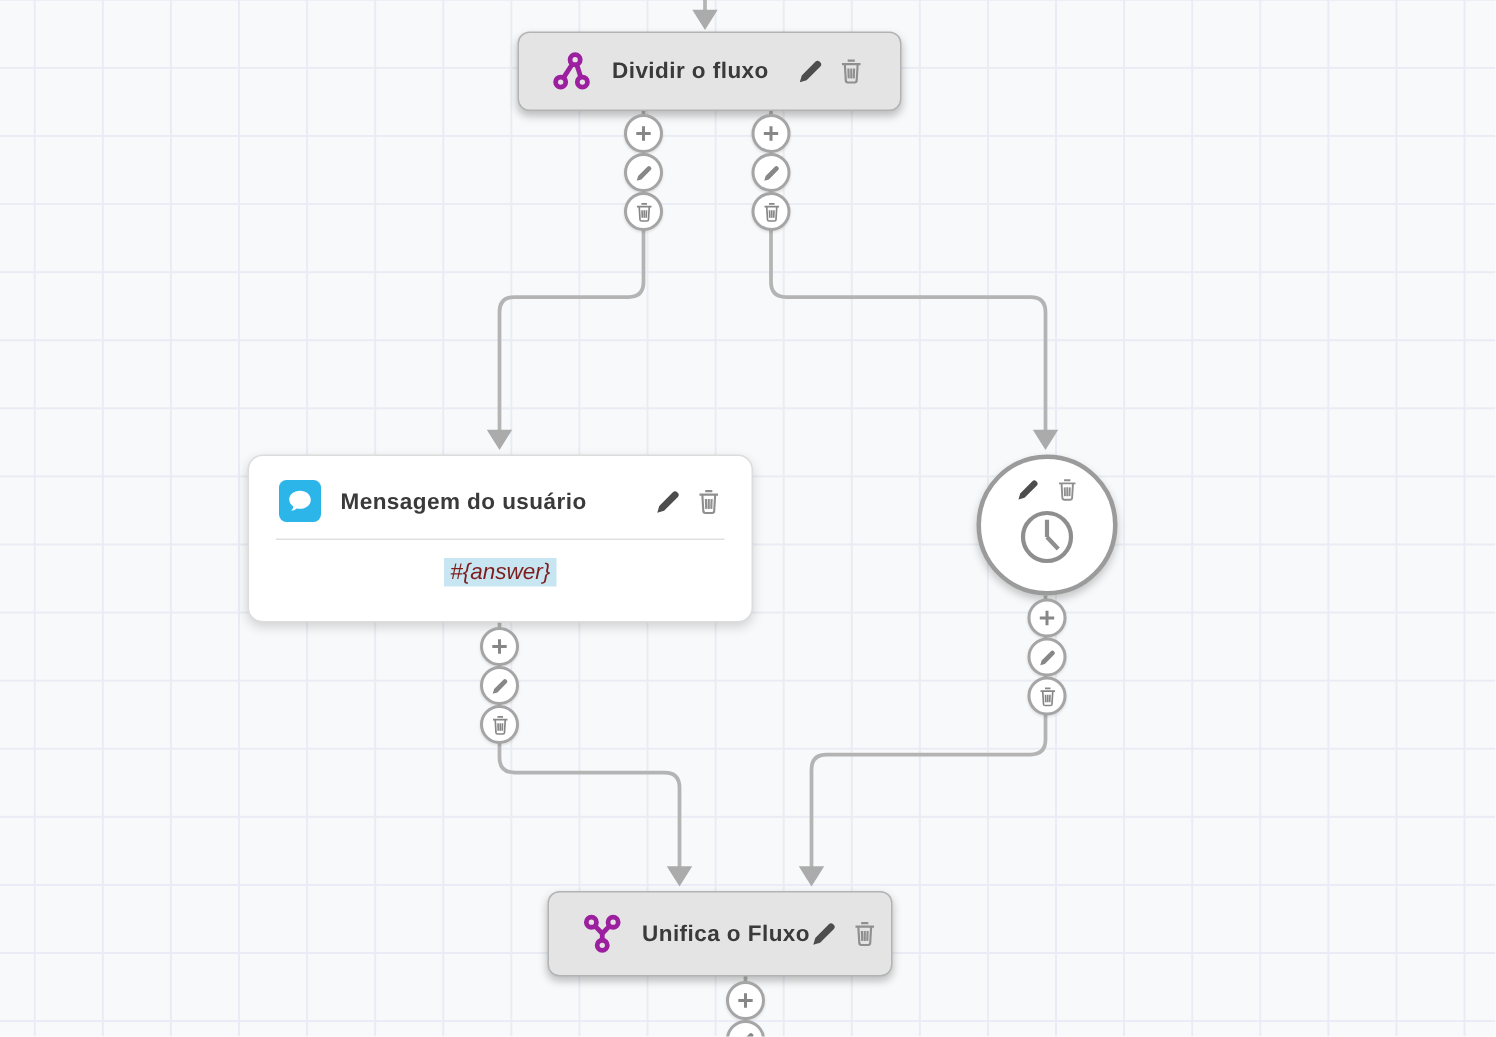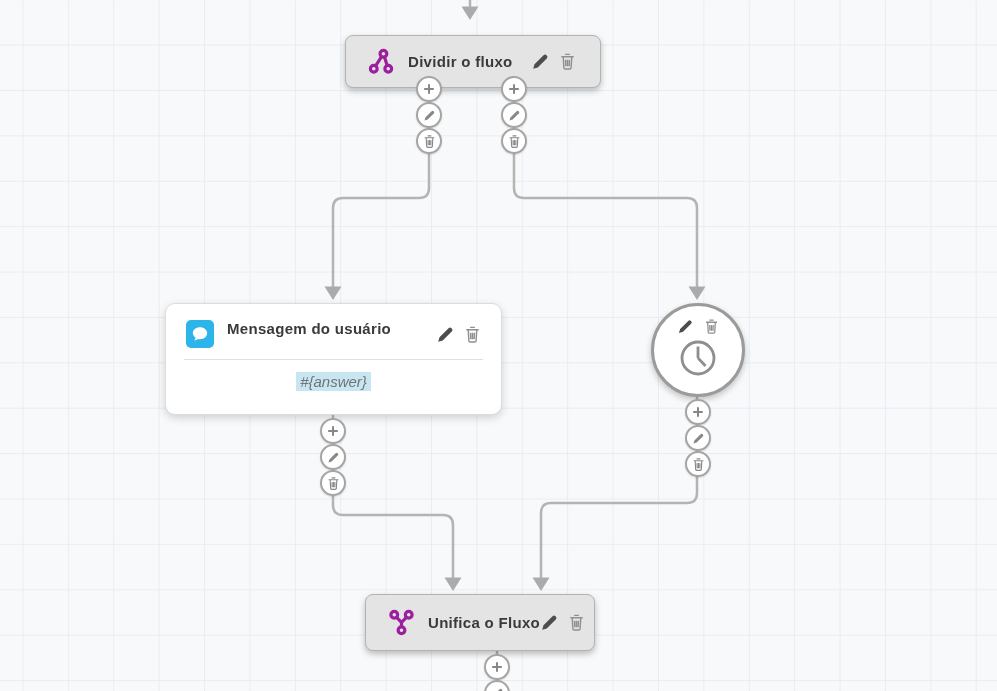--- a/index.html
+++ b/index.html
@@ -38,29 +38,29 @@
   }
   .node-actions{margin-left:auto;display:flex;align-items:center;gap:9px;}
   .icon-btn{background:none;border:none;padding:0;margin:0;cursor:pointer;display:flex;align-items:center;}
 
   .card{
     position:absolute;left:165px;top:303px;width:337px;height:112px;
     box-sizing:border-box;background:#fff;
     border:1px solid #dcdcdc;border-radius:10px;
     box-shadow:0 3px 8px rgba(0,0,0,.16);
   }
-  .card-header{display:flex;padding:16px 20px 0 20px;}
+  .card-header{display:flex;align-items:center;padding:16px 20px 0 20px;}
   .bubble-box{
     width:28px;height:28px;border-radius:5px;background:#2cb5e8;
     display:flex;align-items:center;justify-content:center;flex:none;
   }
   .card-divider{margin:11px 18px 0 18px;border-top:1px solid #e0e0e0;}
   .card-body{display:flex;align-items:center;justify-content:center;height:43px;}
   .variable-chip{
-    font-style:italic;font-size:15px;color:#737373;
+    font-style:italic;font-size:15px;color:#7f1d1d;
     background:#c7e6f2;padding:1px 4px;
   }
 
   .circle-node{
     position:absolute;left:651px;top:303px;width:94px;height:94px;
     box-sizing:border-box;background:#fff;
     border:3.5px solid #9b9b9b;border-radius:50%;
     box-shadow:0 3px 6px rgba(0,0,0,.22);
     display:flex;flex-direction:column;align-items:center;
   }
@@ -89,21 +89,21 @@
     <polygon points="324.5,286.5 341.5,286.5 333,300"></polygon>
     <path d="M514 74 L514 188 Q514 198 524 198 L687 198 Q697 198 697 208 L697 288"></path>
     <polygon points="688.5,286.5 705.5,286.5 697,300"></polygon>
     <path d="M333 415 L333 505 Q333 515 343 515 L443 515 Q453 515 453 525 L453 579"></path>
     <polygon points="444.5,577.5 461.5,577.5 453,591"></polygon>
     <path d="M697 397 L697 493 Q697 503 687 503 L551 503 Q541 503 541 513 L541 579"></path>
     <polygon points="532.5,577.5 549.5,577.5 541,591"></polygon>
     <path d="M497 650 L497 691"></path>
   </svg>
 
-  <div class="node-grey" style="left:345px;top:35px;width:256px;height:53px;">
+  <div class="node-grey" style="left:345px;top:21px;width:256px;height:53px;">
     <span style="display:flex;">
       <svg width="27" height="27" viewBox="0 0 28 28">
         <g stroke="#9b1f9e" stroke-width="3.3" fill="none">
           <path d="M14.1 8.95 L7.9 18.55"></path>
           <path d="M17.1 9.3 L19.9 18.2"></path>
           <circle cx="16" cy="6" r="3.5"></circle>
           <circle cx="6" cy="21.5" r="3.5"></circle>
           <circle cx="21" cy="21.5" r="3.5"></circle>
         </g>
       </svg>

